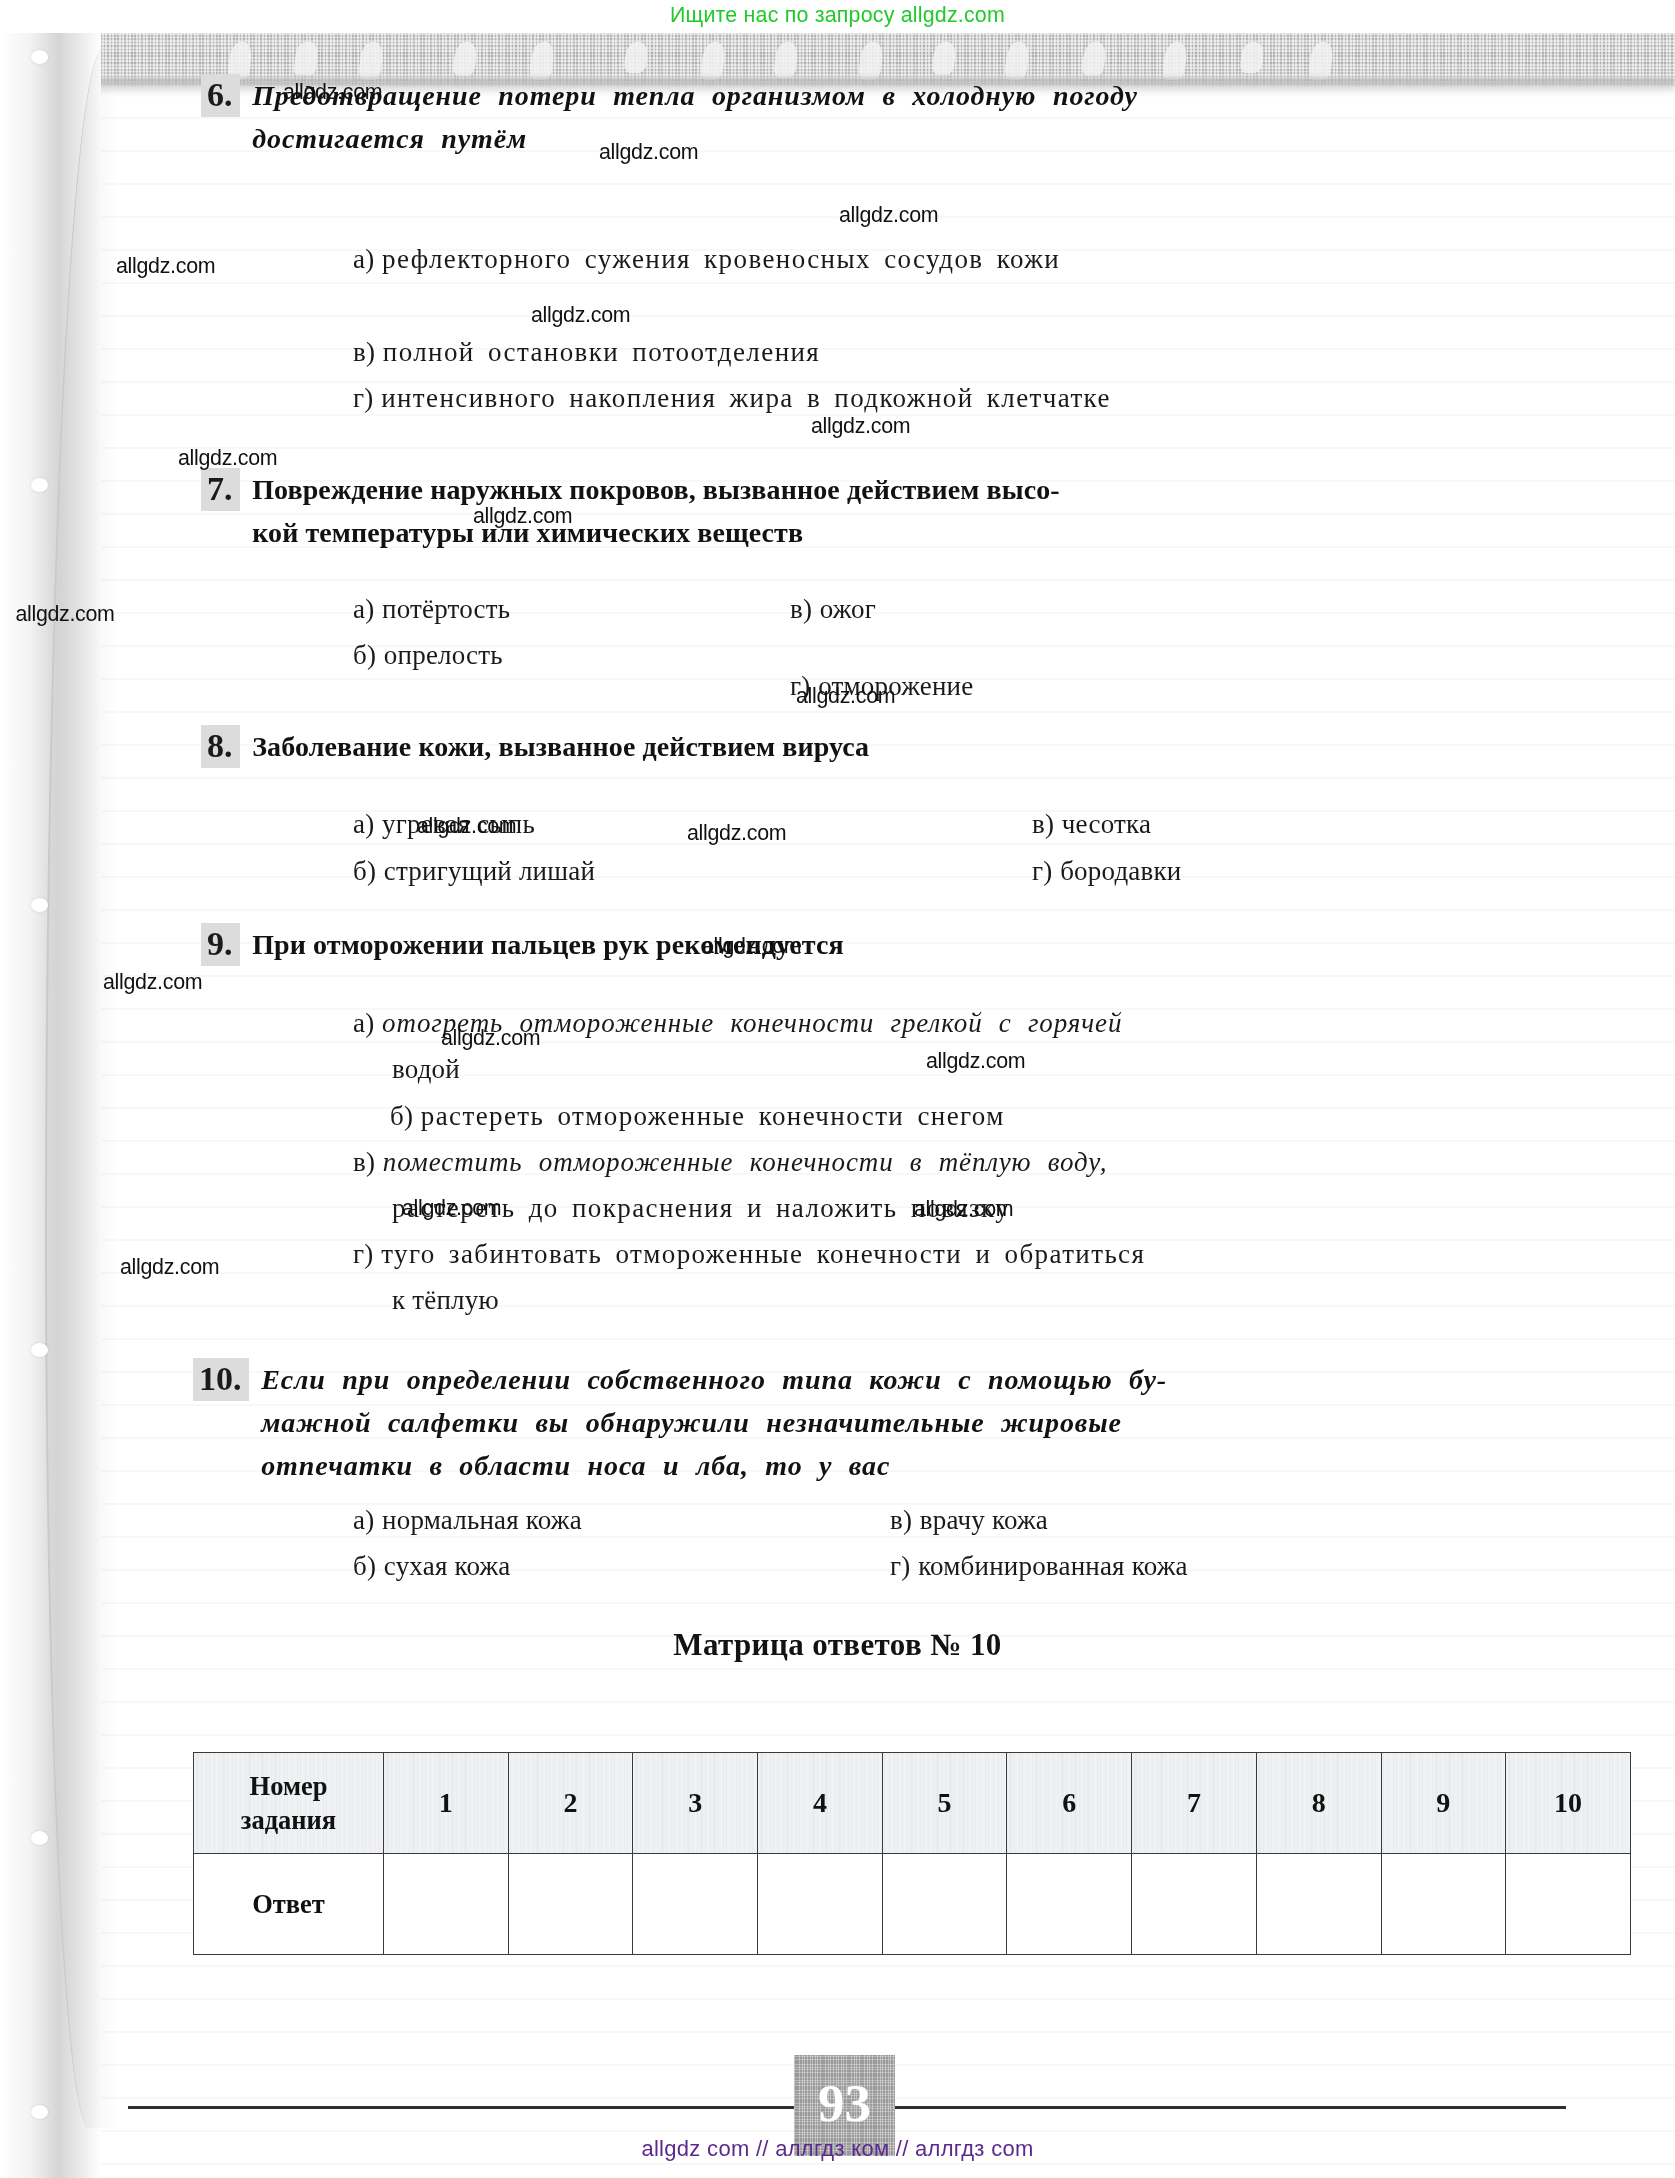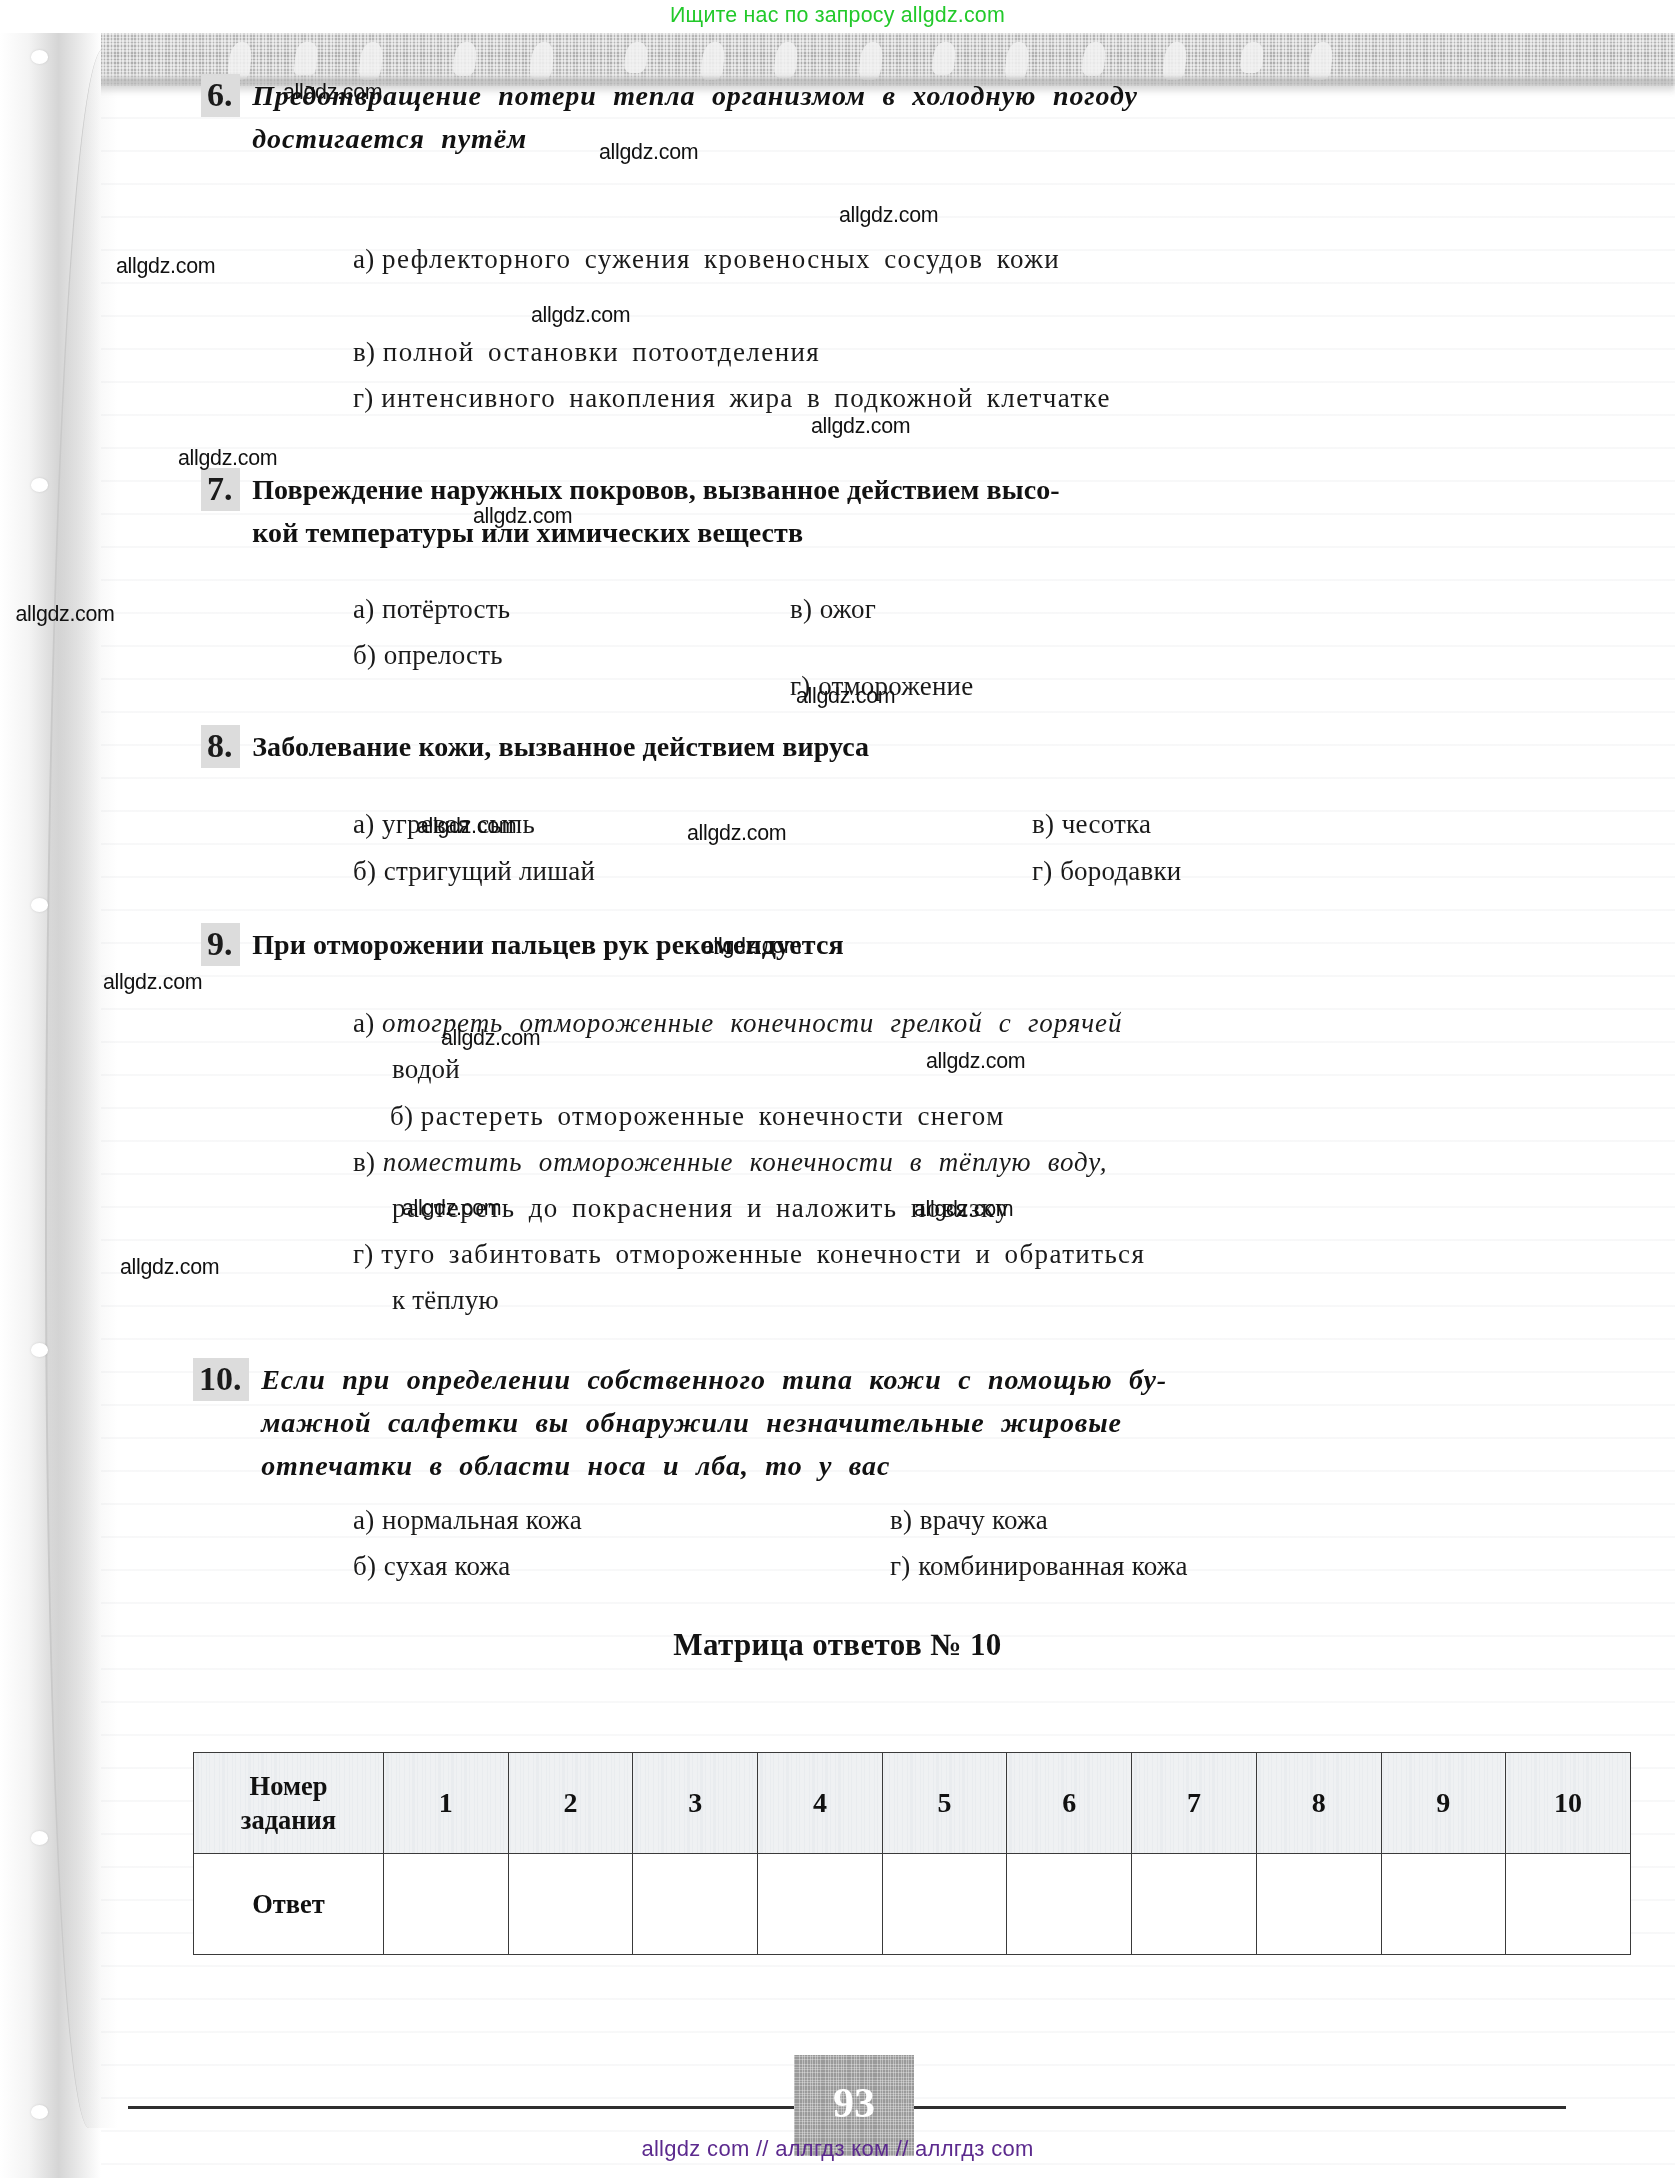--- a/index.html
+++ b/index.html
@@ -202,29 +202,29 @@
   #footer-rule {
     position: absolute;
     top: 2073px; left: 128px;
     width: 1438px;
     height: 2.6px;
     background: #2f2f2f;
   }
   #page-number {
     position: absolute;
     top: 2022px; left: 794px;
-    width: 120px; height: 101px;
+    width: 101px; height: 101px;
     background:
       repeating-linear-gradient(90deg, rgba(255,255,255,.35) 0 0.9px, rgba(0,0,0,0) 0.9px 2.6px),
       repeating-linear-gradient(0deg, rgba(255,255,255,.3) 0 0.9px, rgba(0,0,0,0) 0.9px 2.6px),
       #9a9a9a;
     color: #ffffff;
     font-family: "Liberation Serif", serif;
     font-weight: bold;
-    font-size: 42px;
+    font-size: 53px;
     line-height: 96px;
     text-align: center;
     z-index: 4;
   }
 
   
   #bottom-strip {
     position: absolute;
     top: 2136px; left: 0;
     width: 1675px;

